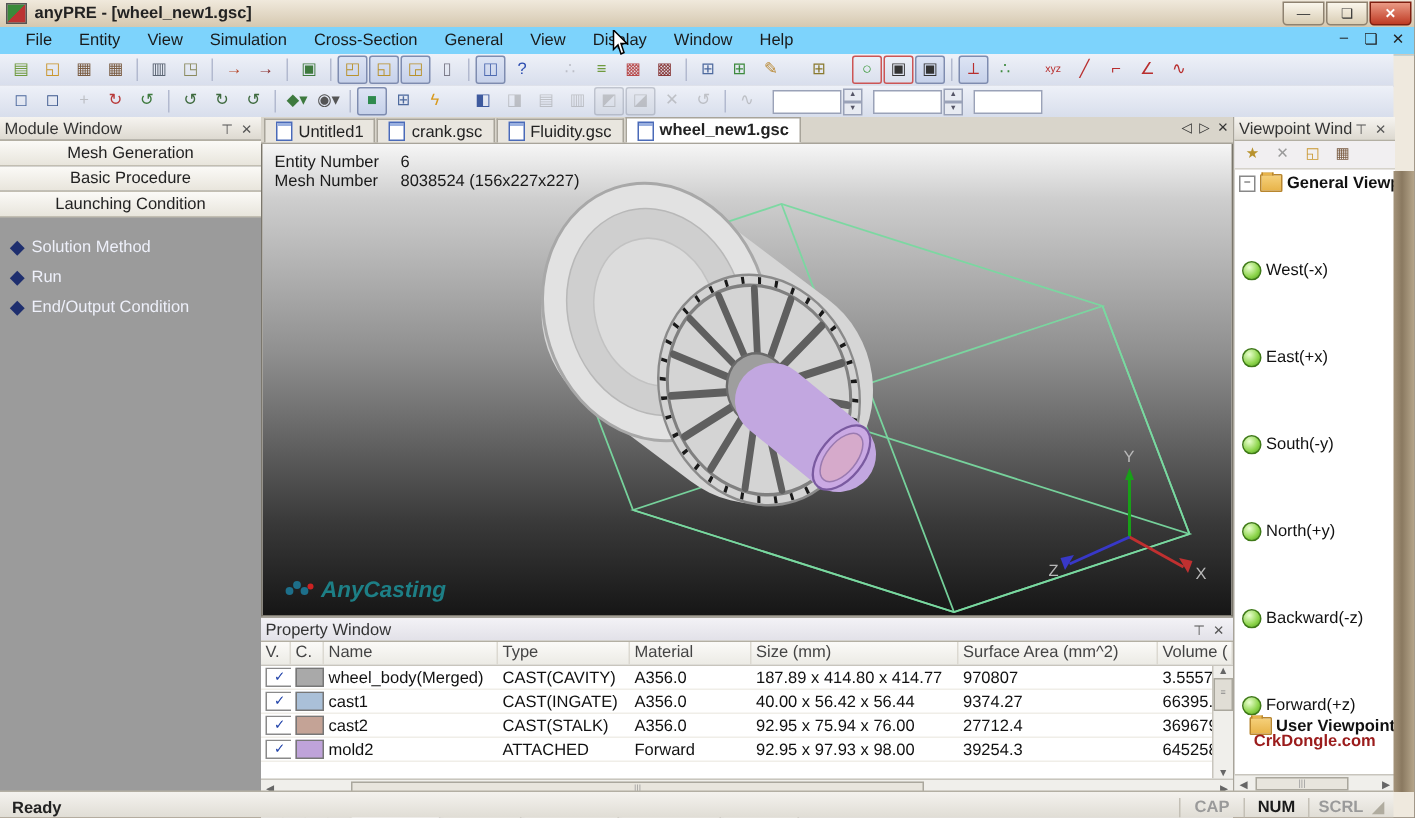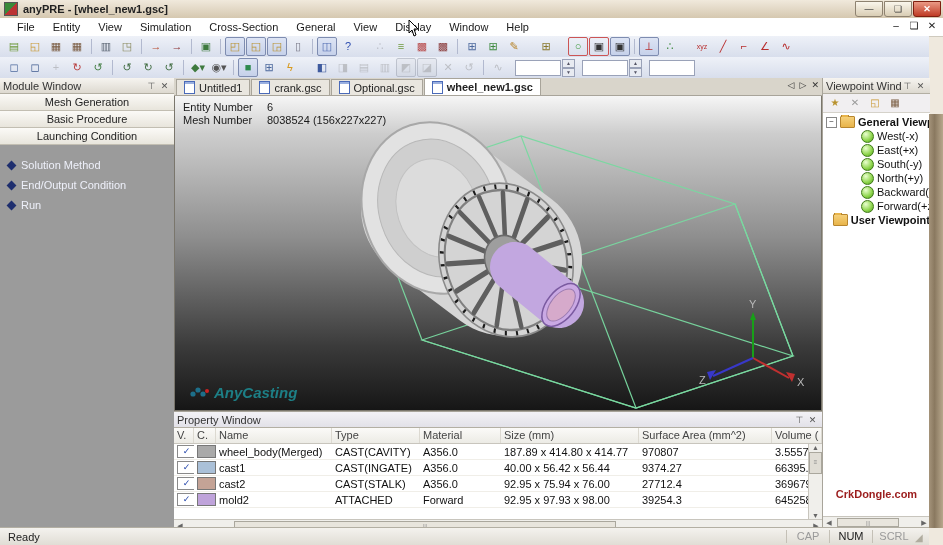--- a/index.html
+++ b/index.html
@@ -5,21 +5,21 @@
   html,body{margin:0;padding:0;background:#6b5d49;}
   #app{position:relative;width:943px;height:545px;background:#efe9de;font-family:"Liberation Sans",sans-serif;font-size:11px;color:#1a1a1a;overflow:hidden;border-bottom:3px solid #5d4f3c;}
   
   .titlebar{position:absolute;left:0;top:0;right:0;height:18px;background:linear-gradient(#f0e9dc,#d5c8b0);border-bottom:1px solid #a69878;display:flex;align-items:center;padding-left:4px;}
   .appicon{width:12px;height:12px;margin-right:5px;position:relative;background:linear-gradient(135deg,#3a8a3a 50%,#b33 50%);border:1px solid #555;}
   .title-text{font-weight:bold;color:#222;}
   .win-btns{position:absolute;right:2px;top:1px;display:flex;gap:1px;}
   .win-btn{width:26px;height:14px;display:flex;align-items:center;justify-content:center;font-size:9px;border:1px solid #8e8270;border-radius:0 0 3px 3px;background:linear-gradient(#faf6ec,#d9cdb4);color:#333;}
   .win-btn.close{background:linear-gradient(#ea9a85,#bf3b24);border-color:#7e1f10;color:#fff;font-weight:bold;}
   
-  .menubar{position:absolute;left:0;top:18px;right:0;height:18px;background:#ffffff;border-bottom:1px solid #cfcabe;display:flex;align-items:center;padding-left:8px;}
+  .menubar{position:absolute;left:0;top:18px;right:0;height:18px;background:#7dd3fc;border-bottom:1px solid #cfcabe;display:flex;align-items:center;padding-left:8px;}
   .menu-item{padding:2px 9px;}
   .mdi-btns{position:absolute;right:4px;top:2px;display:flex;gap:4px;color:#222;font-size:10px;}
   .mdi-btns span{width:14px;text-align:center;}
   .cursor{position:absolute;left:408px;top:20px;z-index:50;pointer-events:none;}
   
   .tbar{position:absolute;left:0;right:14px;height:21px;background:linear-gradient(#eef1f8,#d8deec);border-bottom:1px solid #b9c0d4;display:flex;align-items:center;padding-left:4px;gap:1px;}
   #tb1{top:36px;} #tb2{top:57px;}
   .icon17{width:18px;height:17px;display:flex;align-items:center;justify-content:center;font-size:11px;line-height:1;border:1px solid transparent;border-radius:2px;}
   .icon17.pressed{border-color:#7e8cb0;background:linear-gradient(#dde4f4,#c6d1ea);}
   .icon17.redbox{border-color:#cc5555;}
@@ -73,30 +73,30 @@
   .snav{width:14px;height:13px;text-align:center;font-size:7px;line-height:13px;color:#444;border-right:1px solid #d8d5cd;}
   .sheet-tab{padding:0 9px;height:13px;line-height:13px;color:#333;border-right:1px solid #b0aca2;transform:skewX(-14deg);background:#e9e7e0;margin-left:2px;}
   .sheet-tab span{display:inline-block;transform:skewX(14deg);}
   .sheet-tab.active{background:#fff;font-weight:bold;}
   
   .vpwin{position:absolute;left:822px;top:0;bottom:0;width:107px;background:#fff;border-left:1px solid #a8a49a;display:flex;flex-direction:column;}
   .vp-tools{height:18px;background:#f1eff1;border-bottom:1px solid #d5d2ca;display:flex;align-items:center;gap:2px;padding-left:3px;}
   .vp-tools .icon17{width:16px;height:15px;font-size:10px;}
   .vtree{flex:1;padding-top:2px;overflow:hidden;position:relative;}
   .trow{display:flex;align-items:center;gap:3px;height:14px;padding-left:3px;white-space:nowrap;overflow:hidden;}
-  .trow.child{padding-left:38px;}
+  .trow.child{padding-left:5px;margin-top:44px;}
   .trow .lbl{color:#111;}
   .trow.folder .lbl{font-weight:bold;}
   .expander{width:9px;height:9px;border:1px solid #888;background:#fff;font-size:8px;line-height:7px;text-align:center;color:#333;flex:0 0 auto;}
   .folder-ic{width:13px;height:10px;background:linear-gradient(#f5d07a,#e8b44a);border:1px solid #b8862e;border-radius:1px;position:relative;flex:0 0 auto;}
   .folder-ic::before{content:"";position:absolute;left:0;top:-3px;width:6px;height:2px;background:#e8b44a;border:1px solid #b8862e;border-bottom:none;}
   .sphere{width:11px;height:11px;border-radius:50%;background:radial-gradient(circle at 35% 30%,#eaffcf,#8cd44a 60%,#4e9a1e);border:1px solid #3f7a18;flex:0 0 auto;}
   .watermark{position:absolute;bottom:16px;left:0;right:0;text-align:center;font-weight:bold;color:#9b1c1c;}
   
-  .statusbar{position:absolute;left:0;right:14px;bottom:0;height:17px;background:linear-gradient(#f4f2ee,#e0ddd5);border-top:1px solid #b3afa3;display:flex;align-items:center;}
+  .statusbar{position:absolute;left:0;right:14px;bottom:0;height:17px;background:linear-gradient(#f4f2ee,#e0ddd5);border-top:1px solid #b3afa3;display:flex;align-items:flex-end;font-weight:bold;}
   .status-msg{flex:1;padding-left:8px;color:#222;}
   .sind{width:42px;text-align:center;border-left:1px solid #c4c0b6;color:#9a9a9a;height:13px;line-height:13px;}
   .sind.active{color:#1a1a1a;}
   .grip{width:14px;height:14px;color:#b0ac9f;font-size:10px;line-height:16px;}
 </style>
 </head>
 <body>
 
 <div id="app">
 
@@ -240,43 +240,43 @@
           <div class="mod-btn">Basic Procedure</div>
           <div class="mod-btn">Launching Condition</div>
         </div>
       <div class="mod-items" id="module-items">
           <div class="mod-item">
             <span class="diamond"></span>
             <span>Solution Method</span>
           </div>
           <div class="mod-item">
             <span class="diamond"></span>
-            <span>End/Output Condition</span>
+            <span>Run</span>
           </div>
           <div class="mod-item">
             <span class="diamond"></span>
-            <span>Run</span>
+            <span>End/Output Condition</span>
           </div>
         </div>
     </div>
 
     <div class="center">
       <div class="tabbar">
         <div id="doc-tabs" style="display:flex;align-items:flex-end;">
             <div class="tab">
               <span class="pageicon"></span>
               <span>Untitled1</span>
             </div>
             <div class="tab">
               <span class="pageicon"></span>
               <span>crank.gsc</span>
             </div>
             <div class="tab">
               <span class="pageicon"></span>
-              <span>Optional.gsc</span>
+              <span>Fluidity.gsc</span>
             </div>
             <div class="tab active">
               <span class="pageicon"></span>
               <span>wheel_new1.gsc</span>
             </div>
           </div>
         <div class="tab-nav" id="tab-nav">
             <span>◁</span>
             <span>▷</span>
             <span>✕</span>

